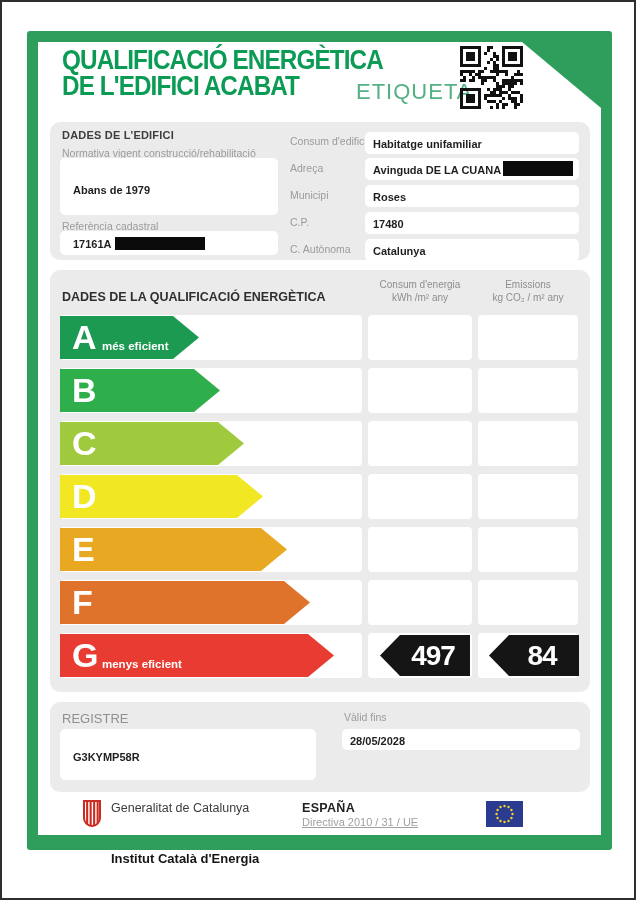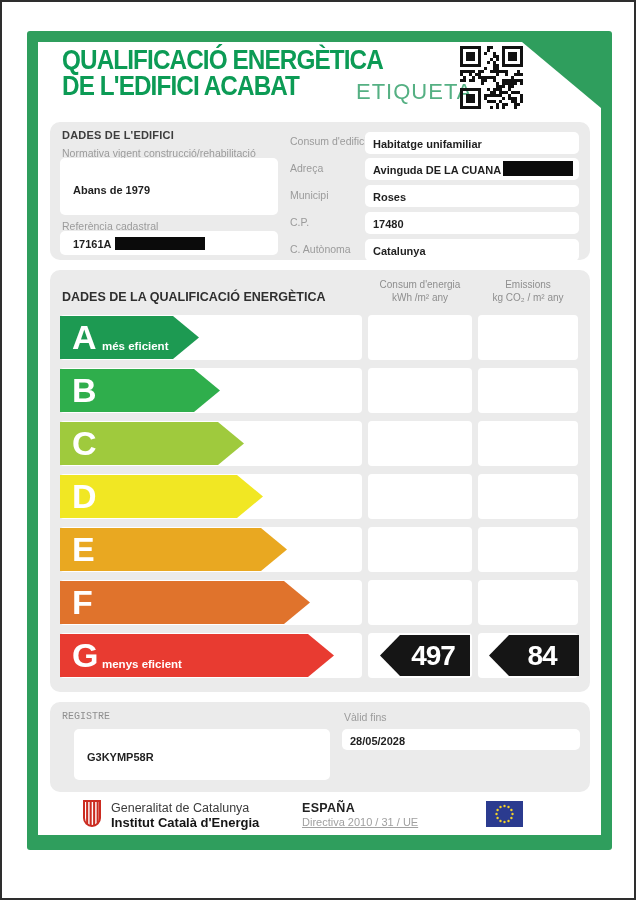--- a/index.html
+++ b/index.html
@@ -51,30 +51,30 @@
   .val-box.consum{left:318px;width:104px;}
   .val-box.emissions{left:428px;width:100px;}
   .value-arrow{position:absolute;top:2px;height:41px;background:#151515;color:#fff;
     clip-path:polygon(20px 0,100% 0,100% 100%,20px 100%,0 50%);
     display:flex;align-items:center;justify-content:center;padding-left:16px;
     font-size:28px;font-weight:bold;letter-spacing:-1px;}
   .value-arrow.c{left:12px;width:90px;}
   .value-arrow.e{left:11px;width:90px;}
   
   .reg-lbl{left:12px;top:9px;color:#8f8f8f;}
-  .reg-box{left:10px;top:27px;width:256px;height:51px;margin-left:14px;}
+  .reg-box{left:10px;top:27px;width:256px;height:51px;}
   .reg-box .val{position:absolute;left:13px;top:22px;}
   .valid-lbl{left:294px;top:9px;}
   .valid-box{left:292px;top:27px;width:238px;height:21px;line-height:21px;padding-left:8px;}
   
   .footer-left{position:absolute;left:44px;top:758px;display:flex;}
   .shield{width:20px;height:28px;margin-right:9px;}
   .gen-lines{padding-top:1px;}
   .gen-l1{font-size:12.5px;color:#3c3c3c;line-height:14px;}
-  .gen-l2{font-size:13px;font-weight:bold;color:#161616;line-height:15px;}
+  .gen-l2{font-size:13px;font-weight:bold;color:#161616;line-height:15px;margin-top:36px;}
   .footer-right{position:absolute;left:264px;top:759px;width:154px;text-align:left;}
   .espana{font-size:12.5px;font-weight:bold;color:#222;line-height:14px;letter-spacing:.3px;}
   .directiva{font-size:11px;color:#a0a0a0;line-height:14px;text-decoration:underline;}
   .eu-flag{position:absolute;left:448px;top:759px;width:37px;height:26px;}
 </style>
 </head>
 <body>
 
 <div class="page">
   <div class="frame"></div>
@@ -407,21 +407,21 @@
             <div class="val-box emissions">
               <div class="value-arrow e">
                 <span>84</span>
               </div>
             </div>
           </div>
         </div>
     </div>
 
     <div class="section sec-registre">
-      <div class="lbl reg-lbl" style="font-size:10px;font-family:Liberation Mono, monospace;">REGISTRE</div>
+      <div class="lbl reg-lbl" style="font-size:13px;">REGISTRE</div>
       <div class="wbox reg-box">
         <span class="val">G3KYMP58R</span>
       </div>
       <div class="lbl valid-lbl">Vàlid fins</div>
       <div class="wbox valid-box"><span class="val">28/05/2028</span></div>
     </div>
 
     <div class="footer-left">
       <svg class="shield" viewBox="0 0 20 28">
         <defs>

